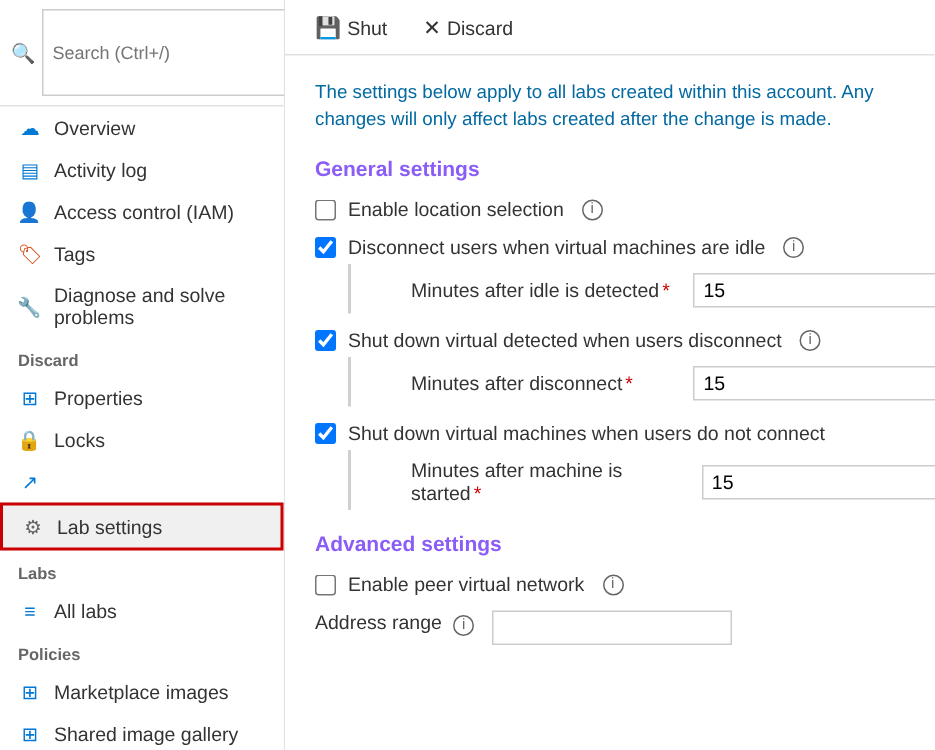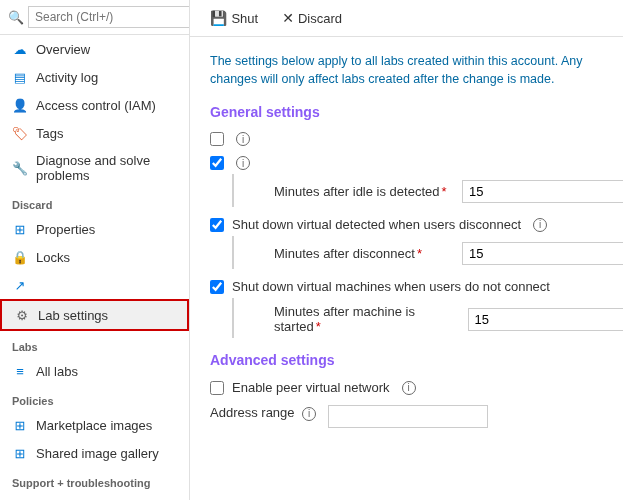--- a/index.html
+++ b/index.html
@@ -19,21 +19,21 @@
     .sidebar-search {
       display: flex;
       align-items: center;
       padding: 6px 8px;
       border-bottom: 1px solid #e0e0e0;
       gap: 4px;
     }
     .sidebar-search input {
       flex: 1;
       border: 1px solid #ccc;
-      padding: 3px 6px;
+      padding: 21px 6px;
       font-size: 12px;
       outline: none;
       color: #555;
     }
 
     .sidebar-section-label {
       font-size: 11px;
       font-weight: 700;
       color: #666;
       padding: 10px 12px 4px 12px;
@@ -296,27 +296,29 @@
   </div>
 
   <div class="content-area">
     <p class="intro-text">The settings below apply to all labs created within this account. Any changes will only affect labs created after the change is made.</p>
 
     <div class="section-title">General settings</div>
 
     <div class="setting-row">
       <div class="checkbox-row">
         <input type="checkbox" id="enable-location" style="">
+        <label class="checkbox-label" for="enable-location">Enable location selection</label>
         <span class="info-icon">i</span>
       </div>
     </div>
 
     <div class="setting-row">
       <div class="checkbox-row">
         <input type="checkbox" id="disconnect-users" checked="" style="">
+        <label class="checkbox-label" for="disconnect-users">Disconnect users when virtual machines are idle</label>
         <span class="info-icon">i</span>
       </div>
       <div class="indented-block">
         <div class="indent-line"></div>
         <div class="indent-content">
           <div class="sub-field">
             <label>
               <span>Minutes after idle is detected</span><span class="required">*</span>
             </label>
             <input type="text" value="15" style="">

